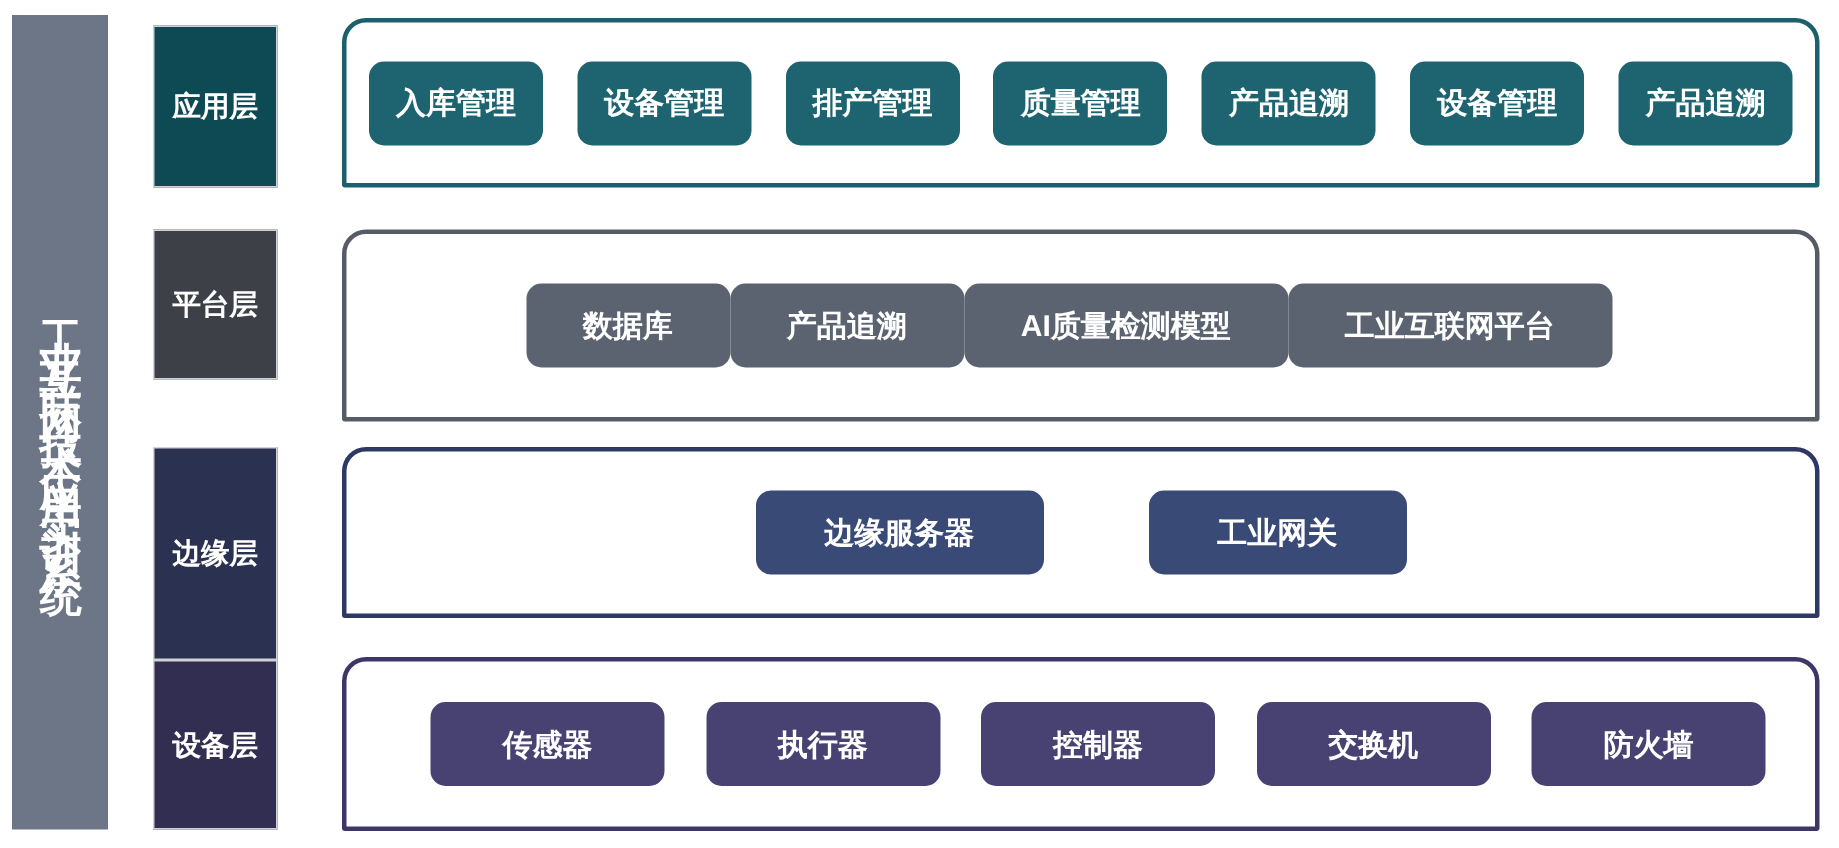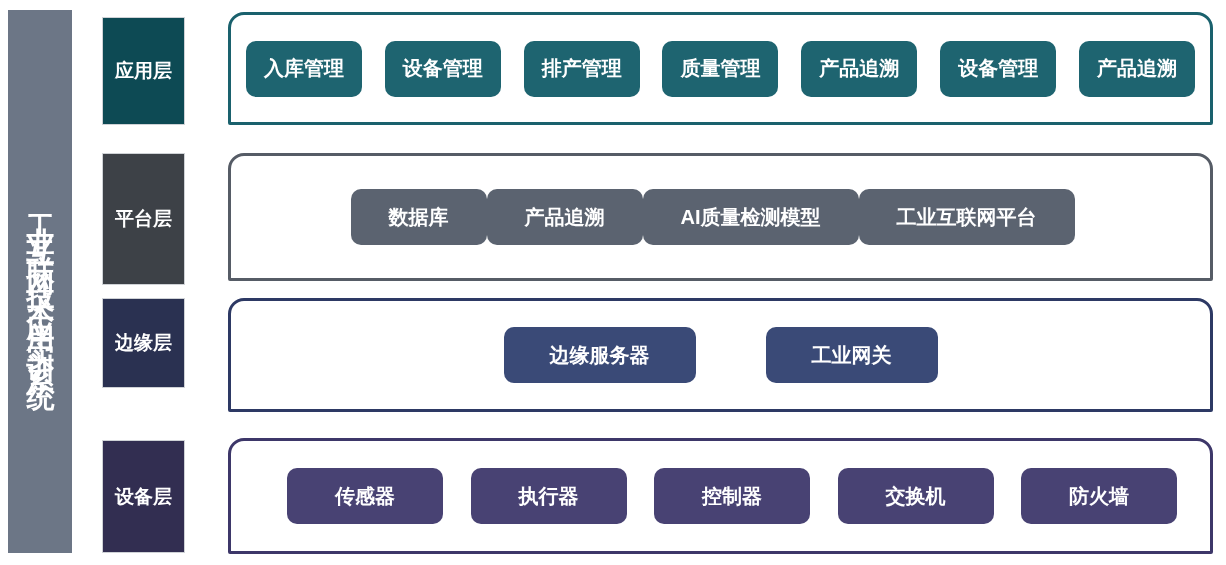--- a/index.html
+++ b/index.html
@@ -36,22 +36,22 @@
   
   .layer-label {
     position: absolute;
     left: 102px; width: 83px;
     display: flex; align-items: center; justify-content: center;
     color: #ffffff;
     font-size: 19px; font-weight: bold;
     border: 1px solid #cfd2d6;
   }
   .label-app    { top: 17px;  height: 108px; background: #0d4a54; }
-  .label-plat   { top: 153px; height: 132px; background: #3d4147; }
-  .label-edge   { top: 298px; height: 90px; background: #2a3151; }
+  .label-plat   { top: 153px; height: 100px; background: #3d4147; }
+  .label-edge   { top: 298px; height: 142px; background: #2a3151; }
   .label-dev    { top: 440px; height: 113px; background: #322e51; }
 
   
   .layer-container {
     position: absolute;
     left: 228px; width: 985px;
     background: #ffffff;
     border-radius: 16px 16px 2px 2px;
     display: flex; align-items: center;
   }

